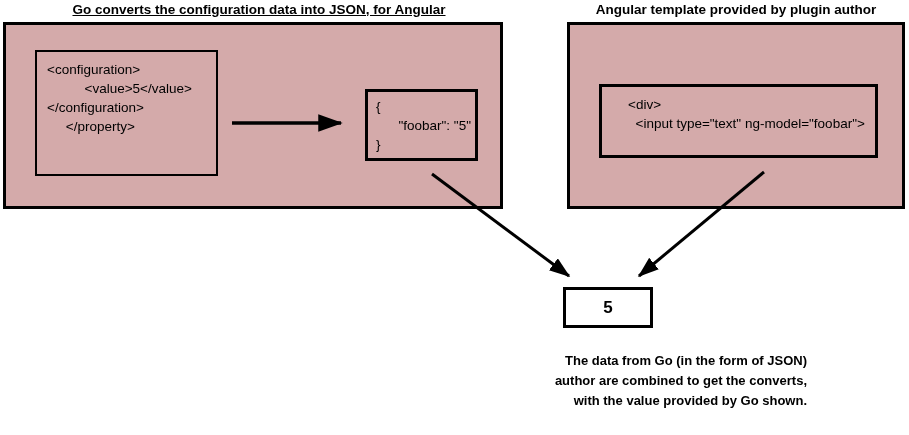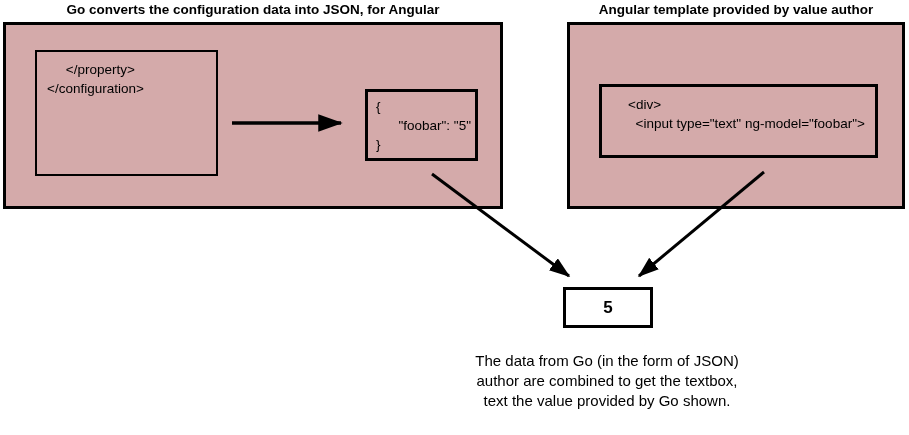--- a/index.html
+++ b/index.html
@@ -16,21 +16,21 @@
     overflow: hidden;
   }
   .panel-title {
     position: absolute;
     top: 1px;
     text-align: center;
     font-size: 13.5px;
     font-weight: bold;
     line-height: 17px;
   }
-  .panel-title.left  { left: 3px;   width: 500px; }
+  .panel-title.left  { left: 9px;   width: 500px; text-decoration: underline; }
   .panel-title.right { left: 567px; width: 338px; }
   .panel {
     position: absolute;
     top: 22px;
     height: 187px;
     background: #d4aaaa;
     border: 3px solid #000000;
   }
   .panel.left  { left: 3px;   width: 500px; }
   .panel.right { left: 567px; width: 338px; }
@@ -68,69 +68,71 @@
     display: flex;
     align-items: center;
     justify-content: center;
     font-size: 17px;
     font-weight: bold;
   }
   .caption {
     position: absolute;
     left: 407px; top: 351px;
     width: 400px;
-    text-align: center;
-    font-size: 15px;
-    font-weight: normal;
+    text-align: right;
+    font-size: 13px;
+    font-weight: bold;
     line-height: 20px;
   }
   .arrows-layer {
     position: absolute;
     left: 0; top: 0;
     width: 909px; height: 435px;
     pointer-events: none;
   }
 </style>
 </head>
 <body>
 
 <div class="stage">
 
   <div class="panel-title left">Go converts the configuration data into JSON, for Angular</div>
 
-  <div class="panel-title right">Angular template provided by value author</div>
+  <div class="panel-title right">Angular template provided by plugin author</div>
 
   <div class="panel left"></div>
 
   <div class="panel right"></div>
 
   <div class="code-box xml-box">
+    <div class="line">&lt;configuration&gt;</div>
+    <div class="line">          &lt;value&gt;5&lt;/value&gt;</div>
+    <div class="line">&lt;/configuration&gt;</div>
     <div class="line">     &lt;/property&gt;</div>
-    <div class="line">&lt;/configuration&gt;</div>
   </div>
 
   <div class="code-box json-box">
     <div class="line">{</div>
     <div class="line">      "foobar": "5"</div>
     <div class="line">}</div>
   </div>
 
   <div class="code-box tpl-box">
     <div class="line">&lt;div&gt;</div>
     <div class="line">  &lt;input type="text" ng-model="foobar"&gt;</div>
   </div>
 
   <div class="result-box">
     <span>5</span>
   </div>
 
   <div class="caption">
     <div>The data from Go (in the form of JSON)</div>
-    <div>author are combined to get the textbox,</div>
-    <div>text the value provided by Go shown.</div>
+    <div>author are combined to get the converts,</div>
+    <div>with the value provided by Go shown.</div>
   </div>
 
   <svg class="arrows-layer" width="909" height="435" viewBox="0 0 909 435" xmlns="http://www.w3.org/2000/svg">
     <defs>
       <marker id="ah" markerWidth="8" markerHeight="7" refX="6.5" refY="2.5" orient="auto">
         <path d="M0,0 L7,2.5 L0,5 Z" fill="#000000"></path>
       </marker>
     </defs>
     <line x1="232" y1="123" x2="341" y2="123" stroke="#000000" stroke-width="3.5" marker-end="url(#ah)"></line>
     <line x1="432" y1="174" x2="569" y2="276" stroke="#000000" stroke-width="3" marker-end="url(#ah)"></line>

